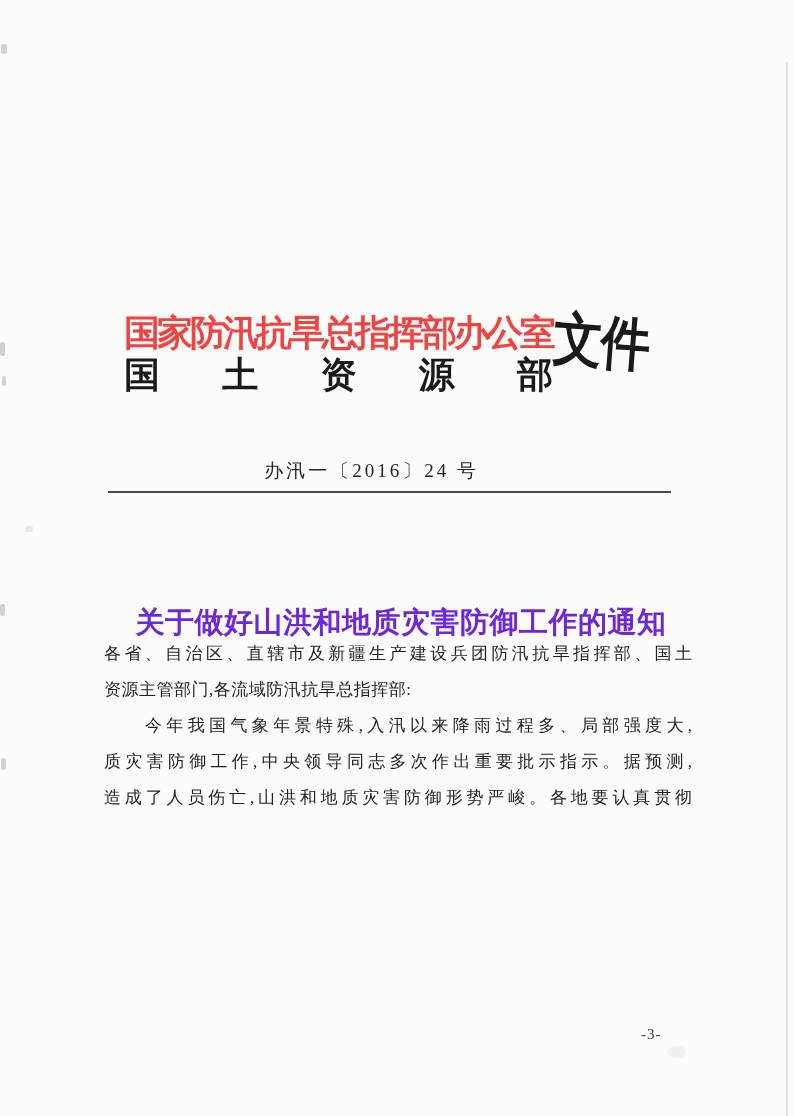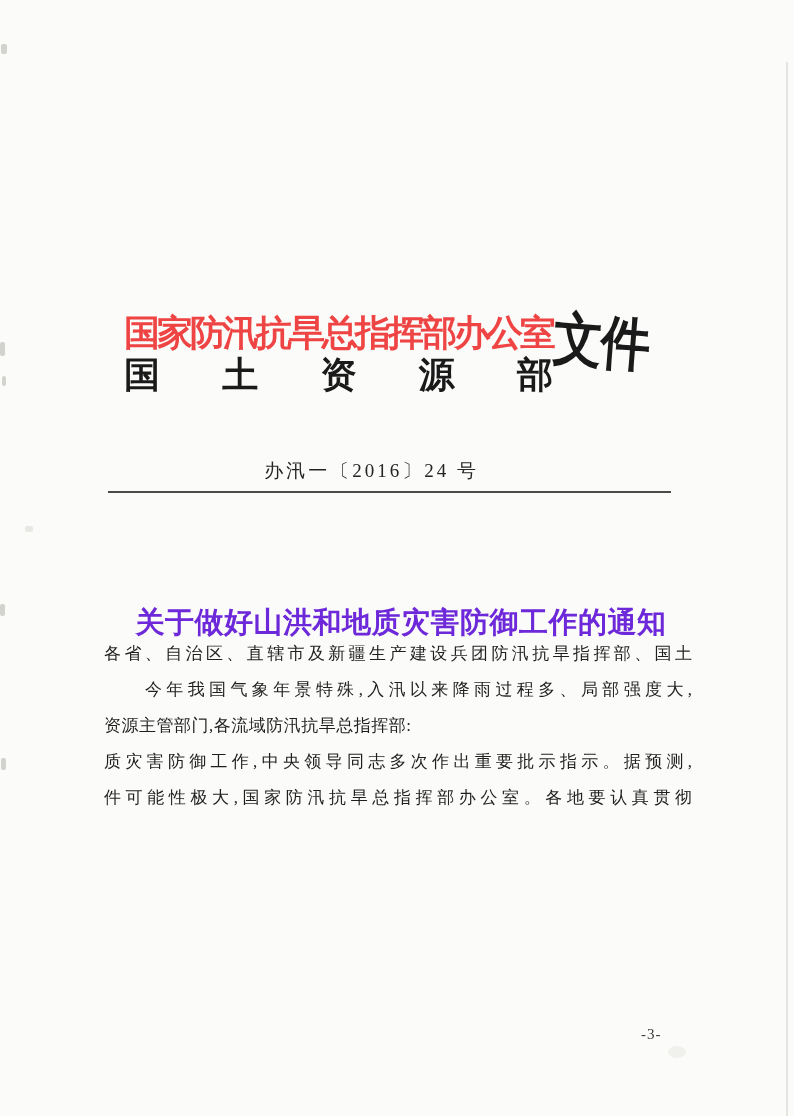--- a/index.html
+++ b/index.html
@@ -172,24 +172,24 @@
   <div class="doc-type">文件</div>
 
   <div class="doc-number">办汛一〔2016〕24 号</div>
 
   <div class="rule"></div>
 
   <div class="doc-title">关于做好山洪和地质灾害防御工作的通知</div>
 
   <div class="body-block">
     <div class="ln">各省、自治区、直辖市及新疆生产建设兵团防汛抗旱指挥部、国土</div>
+    <div class="ln left">资源主管部门,各流域防汛抗旱总指挥部:</div>
     <div class="ln indent">今年我国气象年景特殊,入汛以来降雨过程多、局部强度大,</div>
-    <div class="ln left">资源主管部门,各流域防汛抗旱总指挥部:</div>
     <div class="ln">质灾害防御工作,中央领导同志多次作出重要批示指示。据预测,</div>
-    <div class="ln">件可能性极大,国家防汛抗旱总指挥部办公室。各地要认真贯彻</div>
+    <div class="ln">造成了人员伤亡,山洪和地质灾害防御形势严峻。各地要认真贯彻</div>
   </div>
 
   <div class="page-number">-3-</div>
 
   <div class="edge-line-right"></div>
   <div class="speck s1"></div>
   <div class="speck s2"></div>
   <div class="speck s3"></div>
   <div class="speck s4"></div>
   <div class="speck s5"></div>

